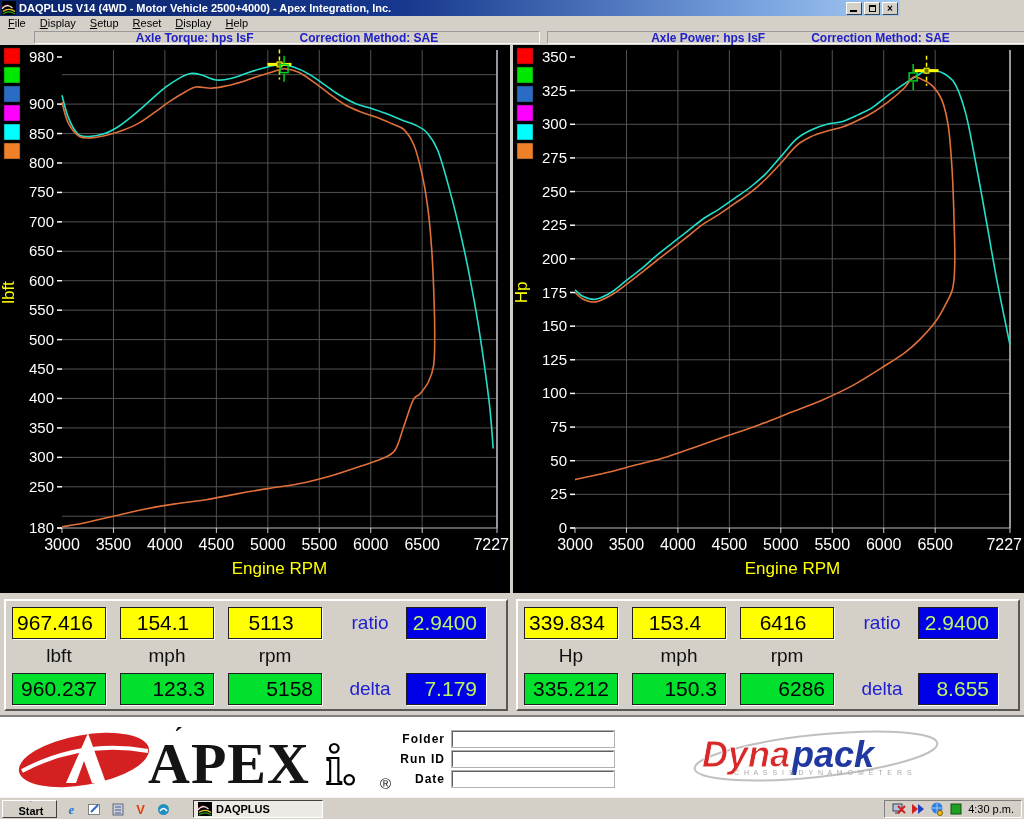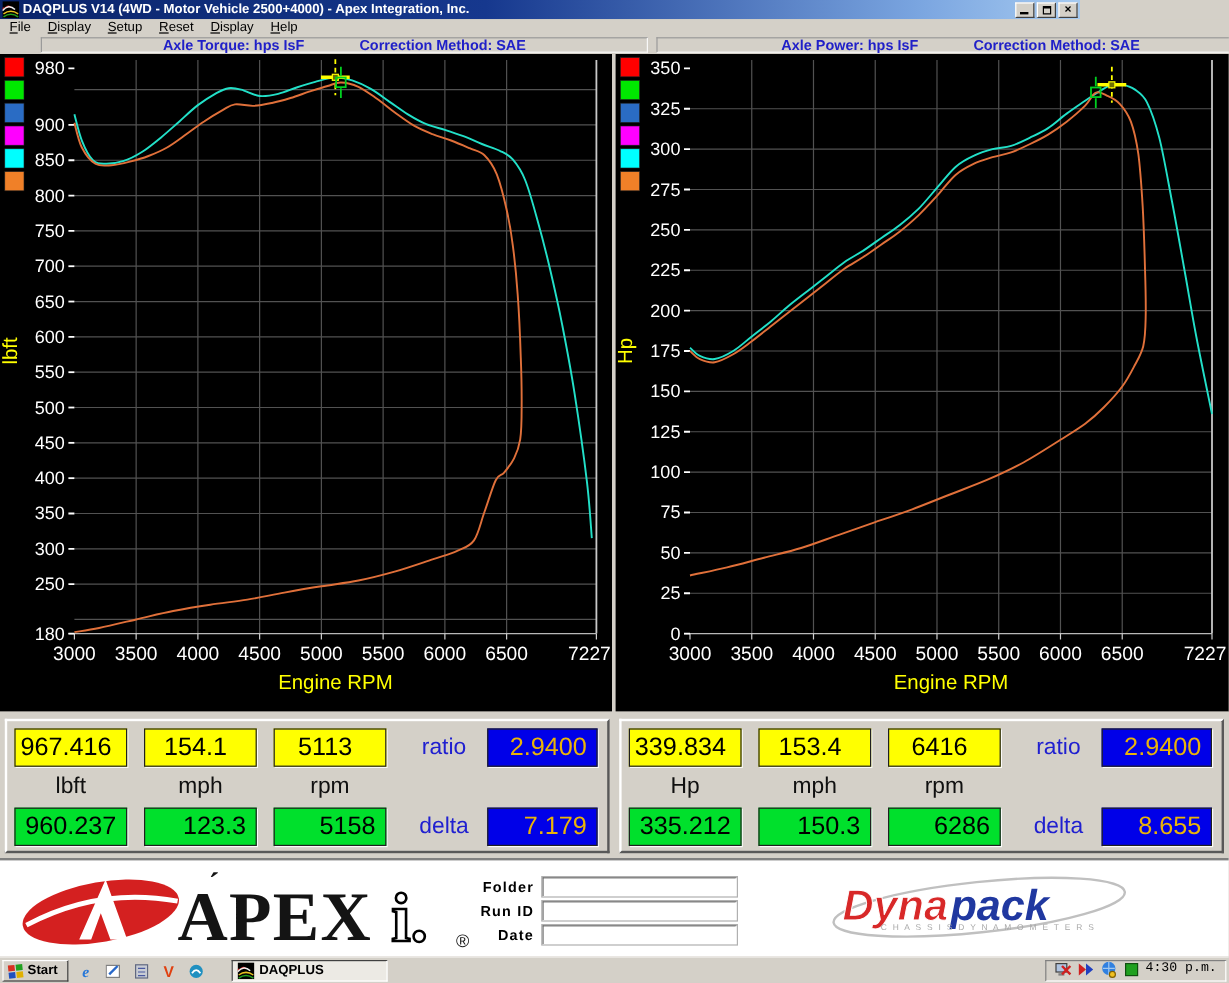--- a/index.html
+++ b/index.html
@@ -39,44 +39,44 @@
   .chart-panel text{font-family:"Liberation Sans", sans-serif;}
   
   .readout-strip{position:absolute;left:0;top:593px;width:1024px;height:122px;background:#d4d0c8;}
   .readout-panel{position:absolute;top:6px;width:504px;height:112px;background:#d4d0c8;
     border:2px solid;border-color:#ffffff #585858 #585858 #ffffff;}
   .val-box{position:absolute;height:32px;border:1px solid #202020;box-shadow:1px 1px 0 rgba(255,255,255,.9);
     font-size:21px;line-height:30px;text-align:right;padding-right:8px;color:#000;}
   .row1{top:6px;} .row2{top:72px;} .urow{top:42px;}
   .c1{left:6px;width:94px;} .c2{left:114px;width:94px;} .c3{left:222px;width:94px;}
   .yellow{background:#ffff00;text-align:center;} .green{background:#00e02c;}
-  .blue{left:400px;width:92px;background:#0000e8;color:#eab308;}
+  .blue{left:400px;width:80px;background:#0000e8;color:#bef264;}
   .unit-label{position:absolute;height:26px;font-size:19px;line-height:26px;text-align:center;color:#101010;}
   .rd-label{position:absolute;left:334px;width:60px;text-align:center;color:#2020d0;font-size:19px;line-height:32px;}
   
   .footer{position:absolute;left:0;top:715px;width:1024px;height:82px;background:#ffffff;
     border-top:2px solid #808080;box-shadow:inset 0 1px 0 #ffffff;}
   .field-row{position:absolute;height:17px;}
   .field-label{position:absolute;left:370px;width:75px;text-align:right;font-size:12px;font-weight:bold;color:#000;line-height:17px;letter-spacing:1px;}
   .field-input{position:absolute;left:452px;width:162px;height:16px;background:#fff;
     border:1px solid;border-color:#606060 #ffffff #ffffff #606060;outline:1px solid #b0b0b0;font-size:11px;padding:0 3px;}
   .apex-logo{position:absolute;left:14px;top:4px;}
   .dynapack-logo{position:absolute;left:688px;top:10px;}
   
   .taskbar{position:absolute;left:0;top:797px;width:1024px;height:22px;background:#d4d0c8;border-top:1px solid #f4f2ee;}
   .start-btn{position:absolute;left:2px;top:2px;width:55px;height:18px;background:#d4d0c8;
     border:1px solid;border-color:#ffffff #404040 #404040 #ffffff;
-    display:flex;align-items:center;gap:3px;padding-left:3px;font-size:11px;font-weight:bold;color:#000;}
+    display:flex;align-items:center;gap:3px;padding-left:3px;font-size:11px;font-weight:bold;color:#000;flex-direction:column;}
   .quick-launch{position:absolute;left:64px;top:2px;height:18px;display:flex;align-items:center;gap:8px;}
   .ql-icon{width:15px;height:15px;display:flex;align-items:center;justify-content:center;font-size:13px;line-height:15px;}
   .task-btn{position:absolute;left:193px;top:2px;width:130px;height:18px;background:#eceae4;
     border:1px solid;border-color:#404040 #ffffff #ffffff #404040;
     display:flex;align-items:center;gap:4px;padding-left:4px;font-size:11px;font-weight:bold;color:#000;}
   .tray{position:absolute;right:2px;top:2px;height:18px;border:1px solid;
-    border-color:#808080 #ffffff #ffffff #808080;display:flex;gap:5px;padding:0 7px;font-family:Liberation Mono, monospace;}
+    border-color:#808080 #ffffff #ffffff #808080;display:flex;align-items:center;gap:5px;padding:0 7px;}
   .clock{font-size:11px;color:#000;white-space:nowrap;}
   .tray-icon{width:14px;height:14px;flex:none;}
 </style>
 </head>
 <body>
 
 <div class="titlebar">
   <span class="app-icon-box">
     <svg width="14" height="14" viewBox="0 0 16 16">
         <rect x="0" y="0" width="16" height="16" fill="#000"></rect>

